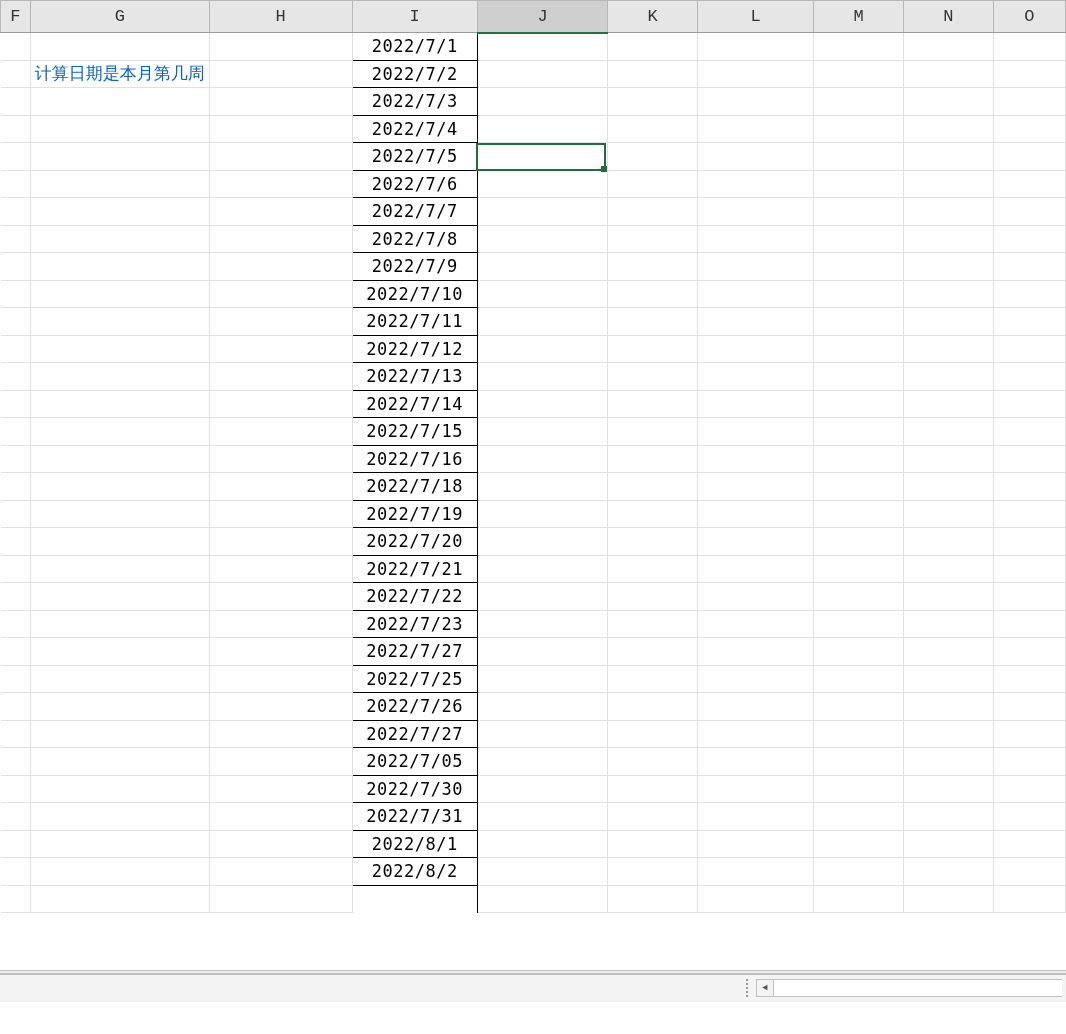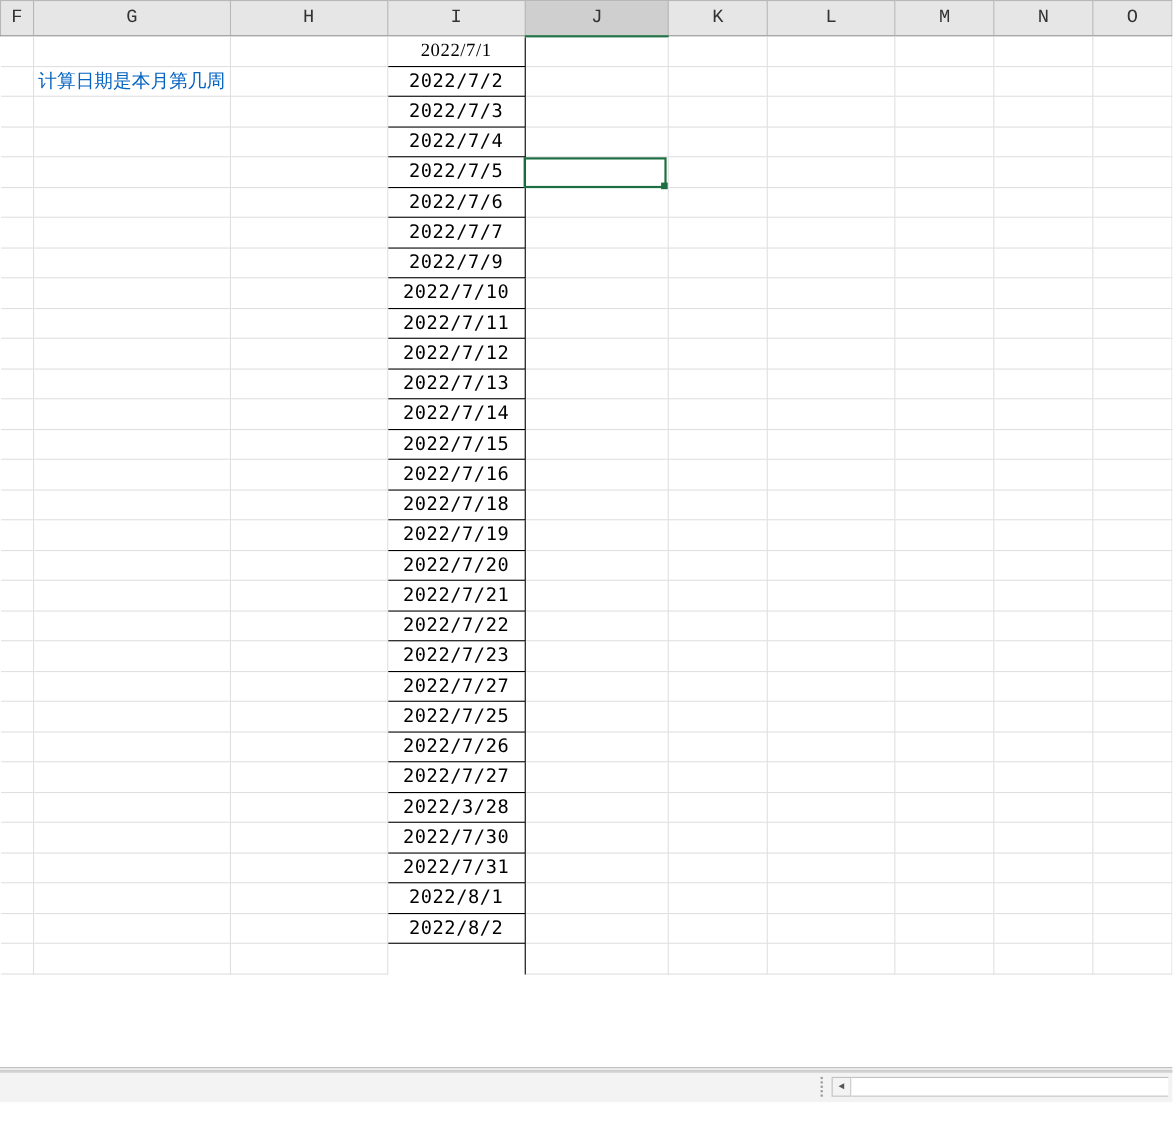--- a/index.html
+++ b/index.html
@@ -68,21 +68,20 @@
   }
 
   
   td.ibox {
     border-left: 1px solid #000000;
     border-right: 1px solid #000000;
     border-bottom: 1px solid #000000;
   }
   tr.firstdata td.ibox {
     border-top: 1px solid #000000;
-    font-family: Liberation Serif, serif;
   }
 
   
   .bluelabel {
     color: #0563c1;
     white-space: nowrap;
     text-align: center;
   }
 
   
@@ -288,20 +287,32 @@
           <td class="cell"></td>
           <td class="cell"></td>
           <td class="cell"></td>
           <td class="cell"></td>
           <td class="cell"></td>
         </tr>
         <tr>
           <td class="cell"></td>
           <td class="cell"></td>
           <td class="cell"></td>
+          <td class="cell ibox date">2022/7/8</td>
+          <td class="cell"></td>
+          <td class="cell"></td>
+          <td class="cell"></td>
+          <td class="cell"></td>
+          <td class="cell"></td>
+          <td class="cell"></td>
+        </tr>
+        <tr>
+          <td class="cell"></td>
+          <td class="cell"></td>
+          <td class="cell"></td>
           <td class="cell ibox date">2022/7/9</td>
           <td class="cell"></td>
           <td class="cell"></td>
           <td class="cell"></td>
           <td class="cell"></td>
           <td class="cell"></td>
           <td class="cell"></td>
         </tr>
         <tr>
           <td class="cell"></td>
@@ -504,21 +515,21 @@
           <td class="cell"></td>
           <td class="cell"></td>
           <td class="cell"></td>
           <td class="cell"></td>
           <td class="cell"></td>
         </tr>
         <tr>
           <td class="cell"></td>
           <td class="cell"></td>
           <td class="cell"></td>
-          <td class="cell ibox date">2022/3/28</td>
+          <td class="cell ibox date">2022/7/05</td>
           <td class="cell"></td>
           <td class="cell"></td>
           <td class="cell"></td>
           <td class="cell"></td>
           <td class="cell"></td>
           <td class="cell"></td>
         </tr>
         <tr>
           <td class="cell"></td>
           <td class="cell"></td>

